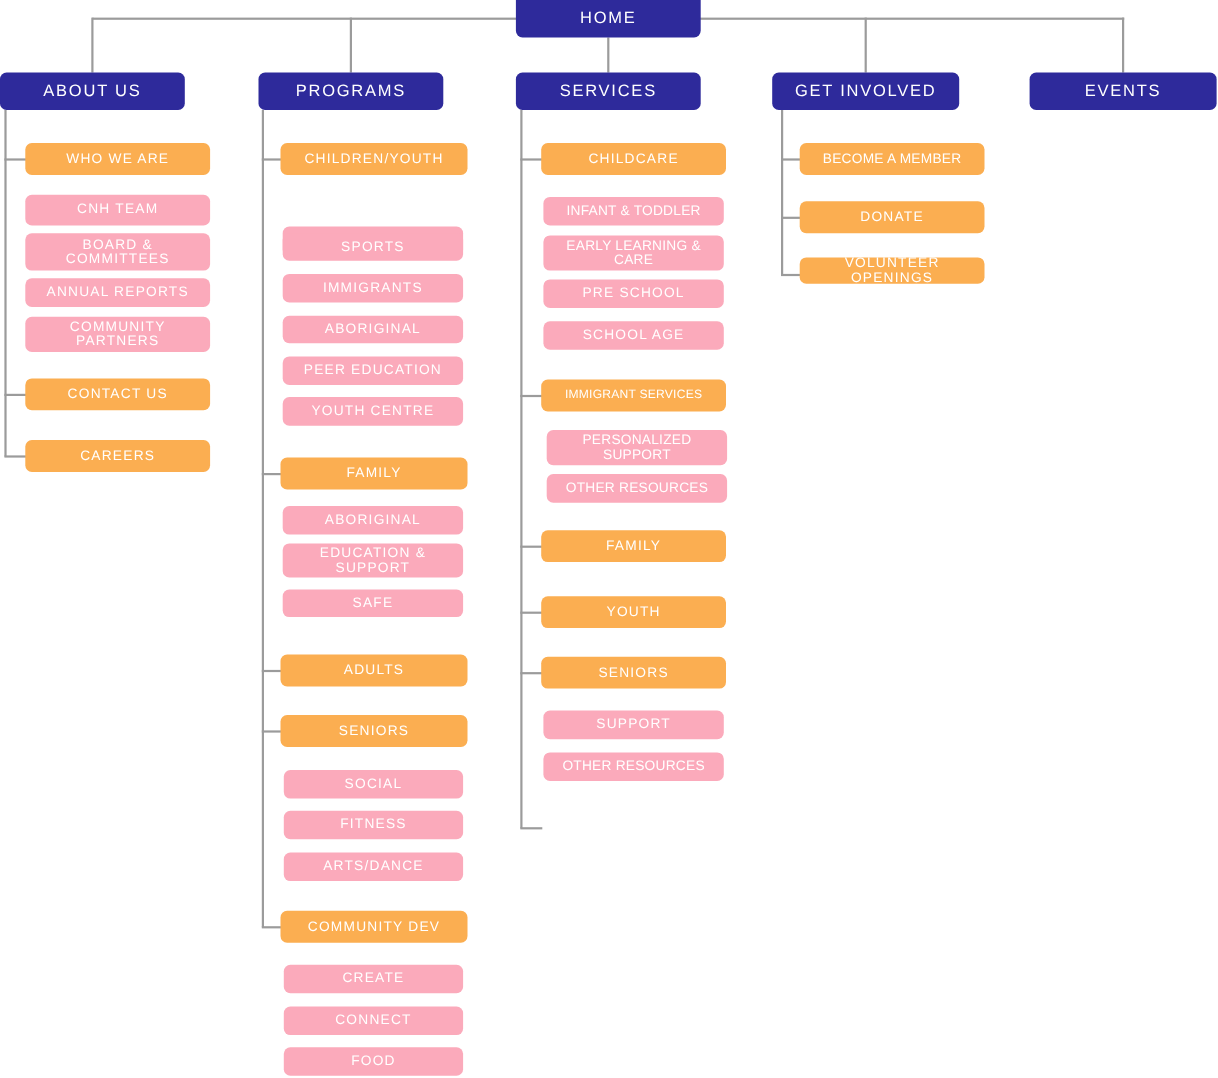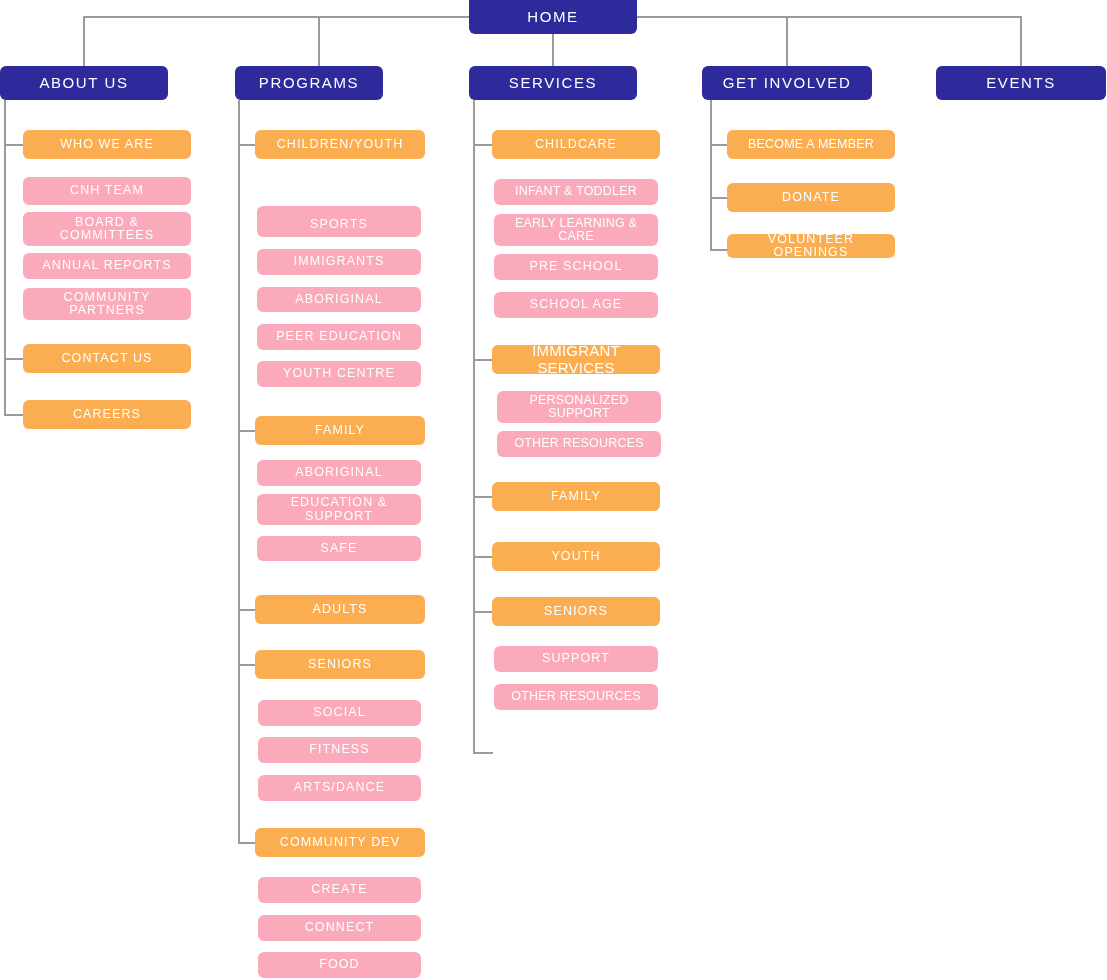--- a/index.html
+++ b/index.html
@@ -95,21 +95,21 @@
   <div class="line h" style="left:473px; top:752px; width:20px;"></div>
 
   <div class="line v" style="left:710px; top:100px; height:150px;"></div>
   <div class="line h" style="left:710px; top:144px; width:20px;"></div>
   <div class="line h" style="left:710px; top:197px; width:20px;"></div>
   <div class="line h" style="left:710px; top:249px; width:20px;"></div>
 
   <div class="node root" style="left:469px; top:0px; width:168px; height:34px;">HOME</div>
 
   <div class="node section" style="left:0px; top:66px; width:168px; height:34px;">ABOUT US</div>
-  <div class="node section" style="left:235px; top:66px; width:148px; height:34px;">PROGRAMS</div>
+  <div class="node section" style="left:235px; top:66px; width:168px; height:34px;">PROGRAMS</div>
   <div class="node section" style="left:469px; top:66px; width:168px; height:34px;">SERVICES</div>
   <div class="node section" style="left:702px; top:66px; width:170px; height:34px;">GET INVOLVED</div>
   <div class="node section" style="left:936px; top:66px; width:170px; height:34px;">EVENTS</div>
 
   <div class="node primary" style="left:23px; top:130px; width:168px; height:29px;">WHO WE ARE</div>
   <div class="node secondary" style="left:23px; top:177px; width:168px; height:28px;">CNH TEAM</div>
   <div class="node secondary" style="left:23px; top:212px; width:168px; height:34px;">BOARD &amp;
 COMMITTEES</div>
   <div class="node secondary" style="left:23px; top:253px; width:168px; height:26px;">ANNUAL REPORTS</div>
   <div class="node secondary" style="left:23px; top:288px; width:168px; height:32px;">COMMUNITY
@@ -138,21 +138,21 @@
   <div class="node secondary" style="left:258px; top:877px; width:163px; height:26px;">CREATE</div>
   <div class="node secondary" style="left:258px; top:915px; width:163px; height:26px;">CONNECT</div>
   <div class="node secondary" style="left:258px; top:952px; width:163px; height:26px;">FOOD</div>
 
   <div class="node primary" style="left:492px; top:130px; width:168px; height:29px;">CHILDCARE</div>
   <div class="node secondary tight" style="left:494px; top:179px; width:164px; height:26px;">INFANT &amp; TODDLER</div>
   <div class="node secondary tight" style="left:494px; top:214px; width:164px; height:32px;">EARLY LEARNING &amp;
 CARE</div>
   <div class="node secondary" style="left:494px; top:254px; width:164px; height:26px;">PRE SCHOOL</div>
   <div class="node secondary" style="left:494px; top:292px; width:164px; height:26px;">SCHOOL AGE</div>
-  <div class="node primary tight" style="left:492px; top:345px; width:168px; height:29px; font-size:15px;">IMMIGRANT SERVICES</div>
+  <div class="node primary tight" style="left:492px; top:345px; width:168px; height:29px; font-size:11px;">IMMIGRANT SERVICES</div>
   <div class="node secondary tight" style="left:497px; top:391px; width:164px; height:32px;">PERSONALIZED
 SUPPORT</div>
   <div class="node secondary tight" style="left:497px; top:431px; width:164px; height:26px;">OTHER RESOURCES</div>
   <div class="node primary" style="left:492px; top:482px; width:168px; height:29px;">FAMILY</div>
   <div class="node primary" style="left:492px; top:542px; width:168px; height:29px;">YOUTH</div>
   <div class="node primary" style="left:492px; top:597px; width:168px; height:29px;">SENIORS</div>
   <div class="node secondary" style="left:494px; top:646px; width:164px; height:26px;">SUPPORT</div>
   <div class="node secondary tight" style="left:494px; top:684px; width:164px; height:26px;">OTHER RESOURCES</div>
 
   <div class="node primary tight" style="left:727px; top:130px; width:168px; height:29px;">BECOME A MEMBER</div>

